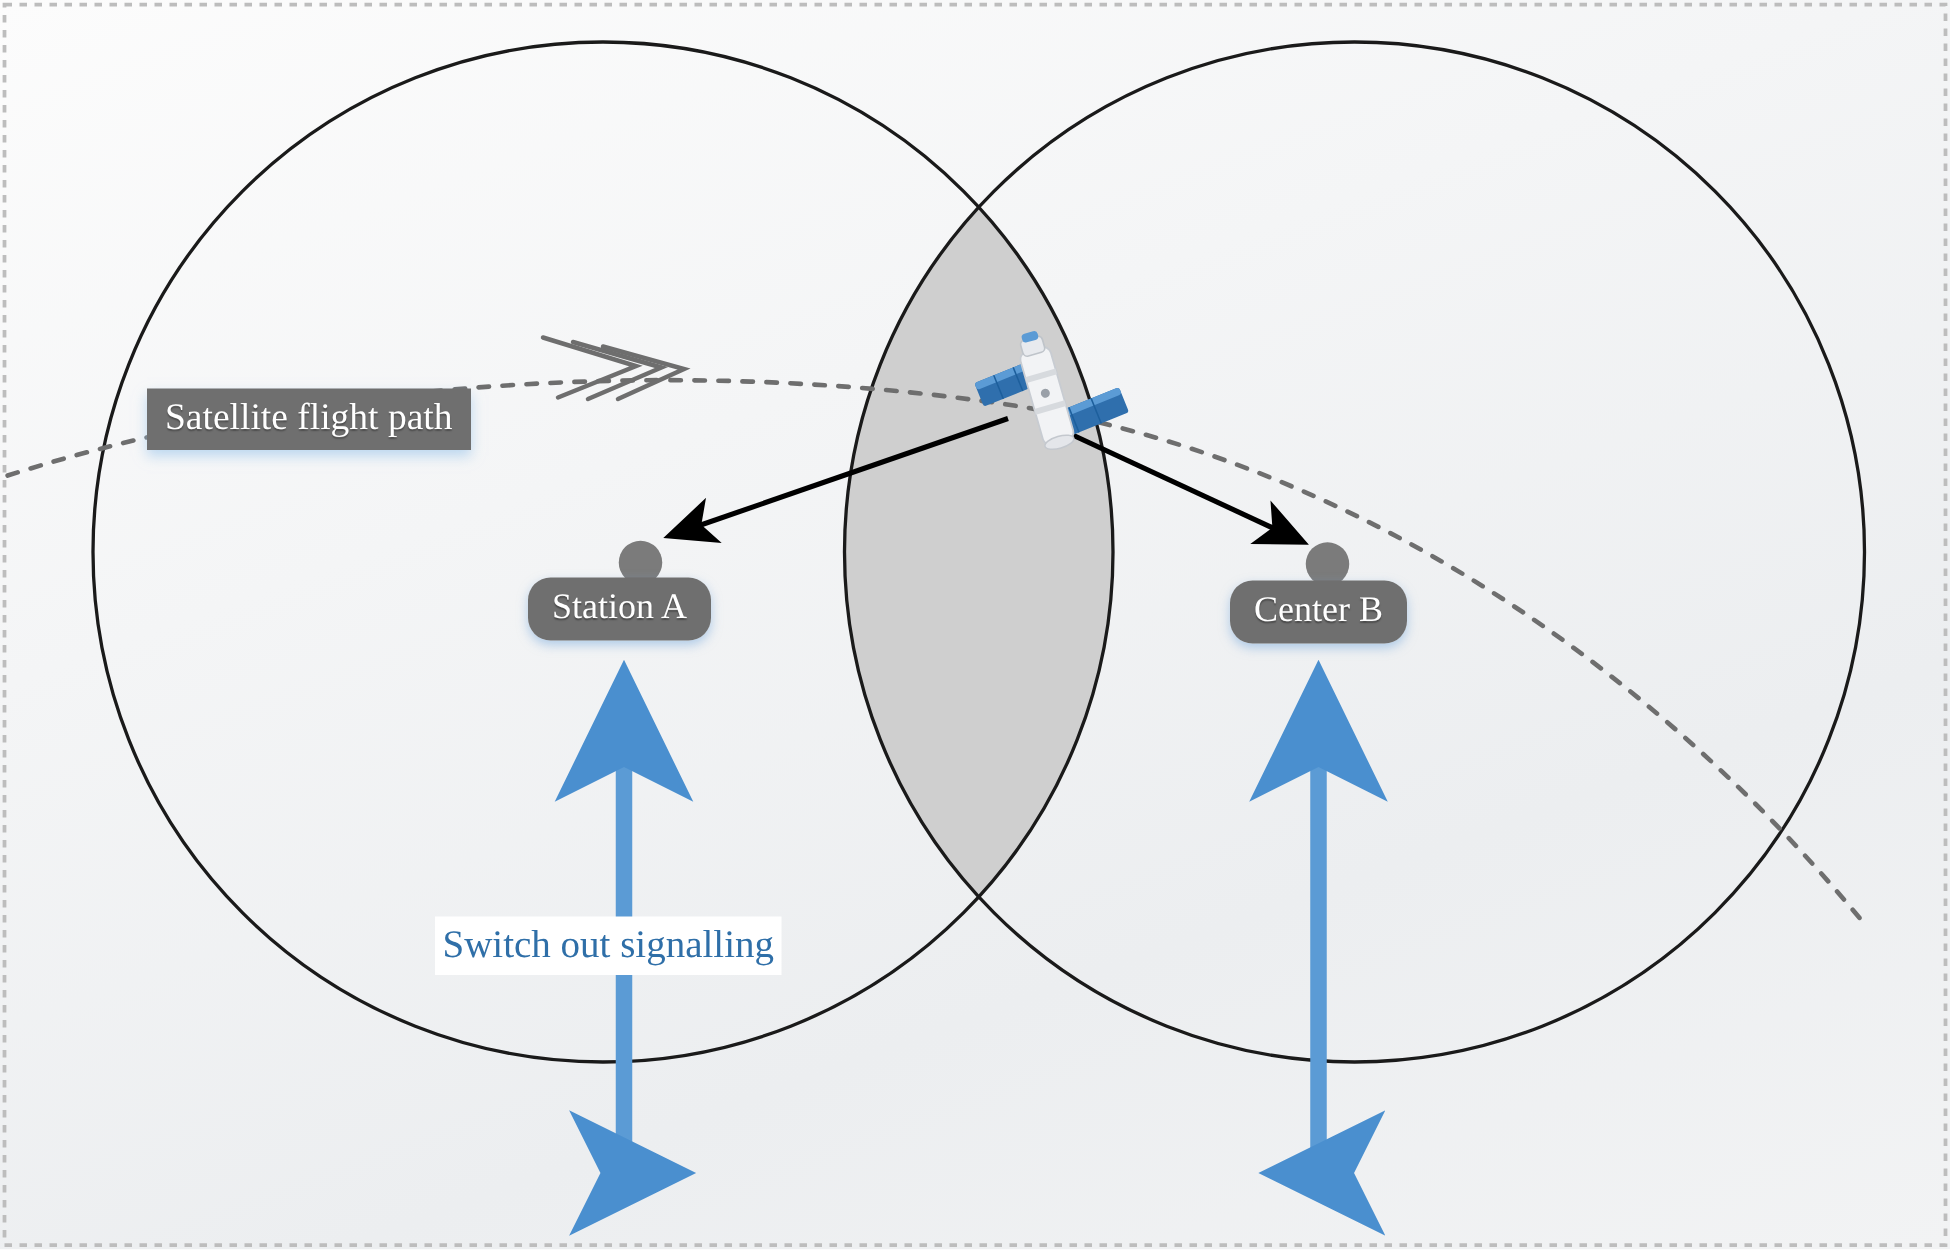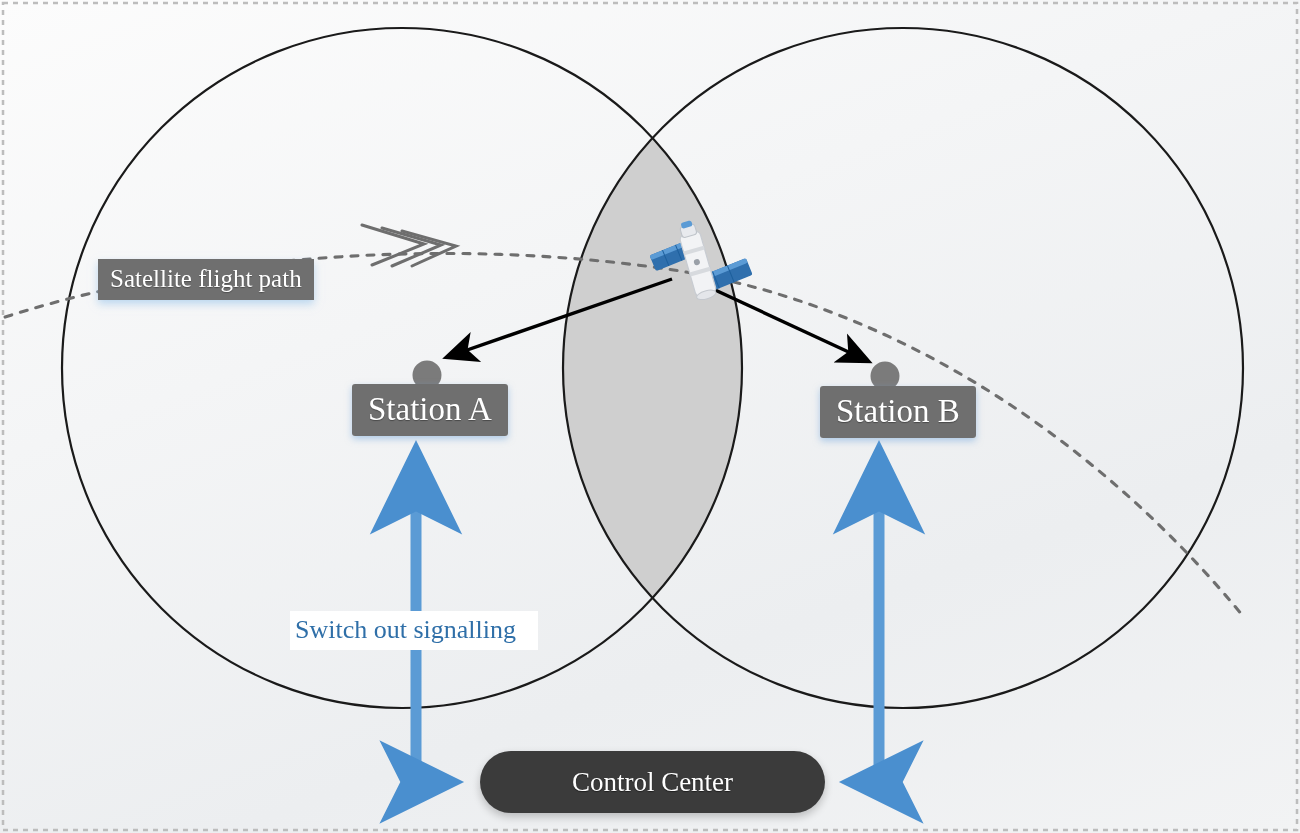--- a/index.html
+++ b/index.html
@@ -27,44 +27,44 @@
   }
   .lbl {
     position: absolute;
     white-space: nowrap;
     line-height: 1;
   }
   
   .station-pill {
     background: #6f6f6f;
     color: #ffffff;
-    border-radius: 3px;
+    border-radius: 15px;
     padding: 7px 16px 9px 16px;
-    font-size: 33px;
+    font-size: 24px;
     font-family: "Liberation Serif", "DejaVu Serif", serif;
     box-shadow: 0 3px 7px rgba(120,170,220,0.55);
     text-shadow: 0 1px 1px rgba(0,0,0,0.35);
   }
   
   .flight-banner {
     background: #6f6f6f;
     color: #ffffff;
     font-size: 25px;
     padding: 6px 12px 8px 12px;
     transform: rotate(-9.5deg);
     transform-origin: left center;
     box-shadow: 0 4px 8px rgba(150,195,235,0.6);
     text-shadow: 0 1px 1px rgba(0,0,0,0.3);
   }
   
   .sig-text {
     background: #ffffff;
     color: #2f6fa8;
     font-size: 26px;
-    padding: 4px 22px 6px 5px;
+    padding: 4px 5px 6px 5px;
     font-family: "Liberation Serif", "DejaVu Serif", serif;
   }
   
   .control-center {
     position: absolute;
     background: #3b3b3b;
     color: #ffffff;
     border-radius: 34px;
     font-size: 27px;
     display: flex;
@@ -169,25 +169,22 @@
 
   <div class="lbl" style="left:98px; top:266px;">
     <span class="flight-banner">Satellite flight path</span>
   </div>
 
   <div class="lbl" style="left:352px; top:393px;">
     <span class="station-pill">Station A</span>
   </div>
 
   <div class="lbl" style="left:820px; top:395px;">
-    <span class="station-pill">Station B</span>
+    <span class="station-pill">Center B</span>
   </div>
 
   <div class="lbl" style="left:290px; top:617px;">
     <span class="sig-text">Switch out signalling</span>
   </div>
 
 
-  <div class="control-center" style="left:480px; top:751px; width:345px; height:62px;">
-    <span>Control Center</span>
-  </div>
 
 </div>
 
 </body></html>

